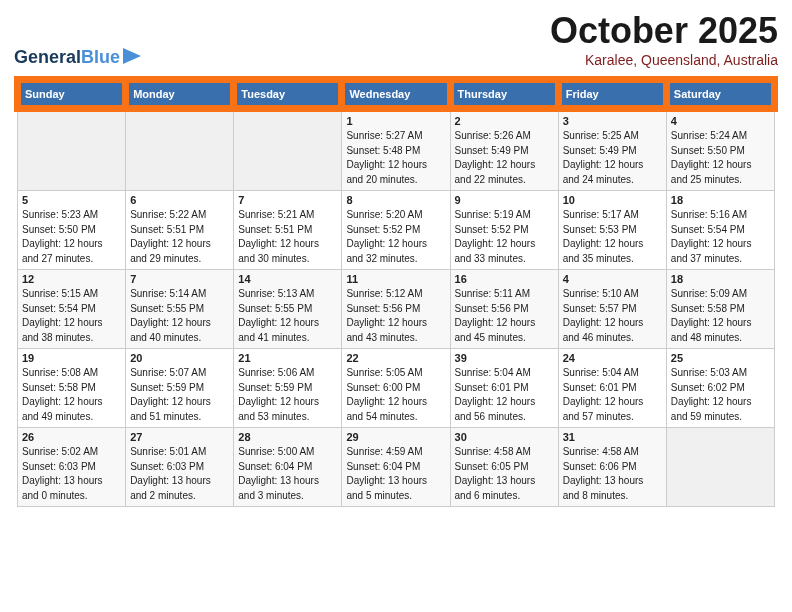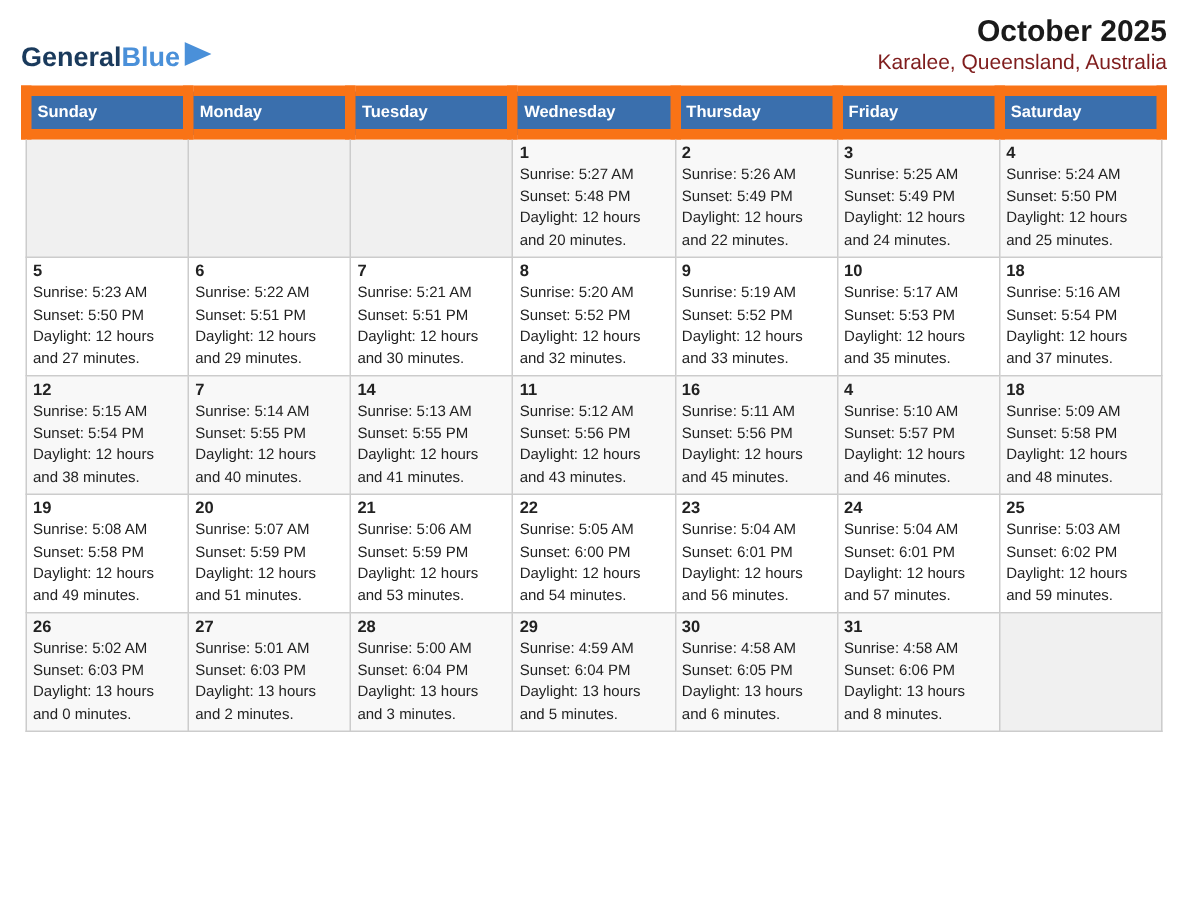--- a/index.html
+++ b/index.html
@@ -37,21 +37,21 @@
       color: #4a90d9;
     }
     .logo-line {
       display: flex;
       align-items: center;
     }
     .title-area {
       text-align: right;
     }
     .month-title {
-      font-size: 20px;
+      font-size: 36px;
       font-weight: bold;
       color: #1a1a1a;
     }
     .subtitle {
       font-size: 14px;
       color: #7f1d1d;
     }
     table {
       width: 100%;
       border-collapse: collapse;
@@ -219,21 +219,21 @@
           </td>
           <td>
             <span class="day-number">21</span>
             <div class="day-info">Sunrise: 5:06 AM<br>Sunset: 5:59 PM<br>Daylight: 12 hours<br>and 53 minutes.</div>
           </td>
           <td>
             <span class="day-number">22</span>
             <div class="day-info">Sunrise: 5:05 AM<br>Sunset: 6:00 PM<br>Daylight: 12 hours<br>and 54 minutes.</div>
           </td>
           <td>
-            <span class="day-number">23</span>
+            <span class="day-number">39</span>
             <div class="day-info">Sunrise: 5:04 AM<br>Sunset: 6:01 PM<br>Daylight: 12 hours<br>and 56 minutes.</div>
           </td>
           <td>
             <span class="day-number">24</span>
             <div class="day-info">Sunrise: 5:04 AM<br>Sunset: 6:01 PM<br>Daylight: 12 hours<br>and 57 minutes.</div>
           </td>
           <td>
             <span class="day-number">25</span>
             <div class="day-info">Sunrise: 5:03 AM<br>Sunset: 6:02 PM<br>Daylight: 12 hours<br>and 59 minutes.</div>
           </td>

